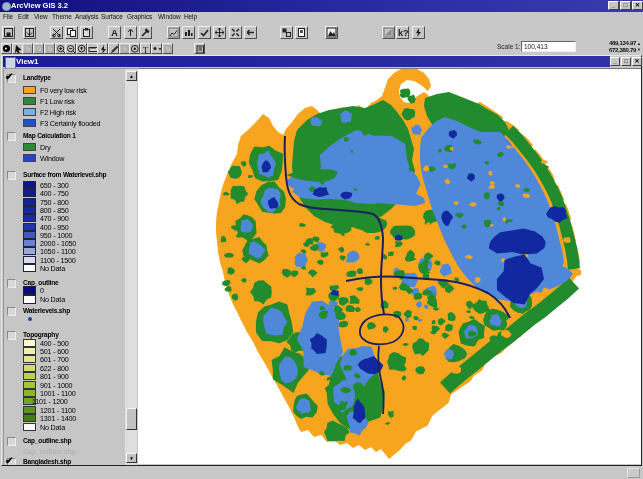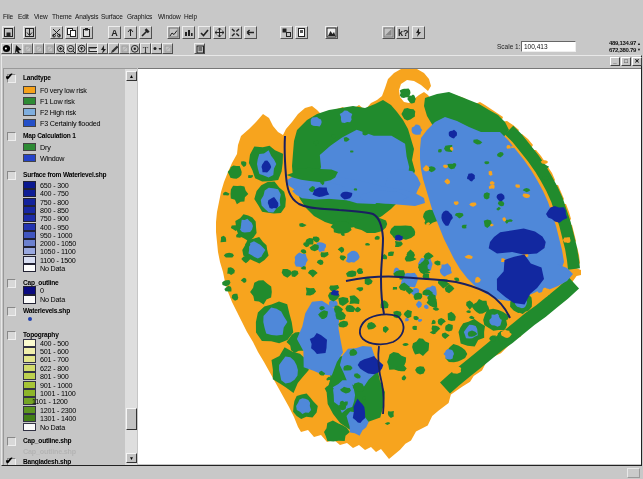--- a/index.html
+++ b/index.html
@@ -20,20 +20,27 @@
 #mapw{position:absolute;left:136px;top:12px;width:503px;height:396px;background:#fff;border-top:1px solid #777;box-sizing:border-box}
 .lg{position:absolute;font-size:7.2px;color:#000;white-space:nowrap;letter-spacing:-0.2px}
 .hdr{font-weight:bold;font-size:6.6px}
 .sw{position:absolute;width:13px;height:8px;border:1px solid #444;box-sizing:border-box}
 .cb{position:absolute;width:9px;height:9px;background:#d8d8d8;border:1px solid;border-color:#888 #eee #eee #888;box-sizing:border-box}
 .chk{position:absolute;font-size:10px;font-weight:bold;color:#000}
 .sbtn{position:absolute;width:11px;height:10px;background:#c2c2c2;border:1px solid;border-color:#f5f5f5 #333 #333 #f5f5f5;box-sizing:border-box;font-size:5px;text-align:center;line-height:8px;color:#000}
 
 </style></head><body>
 <div id="app">
+<div class="abs" id="tbar">
+      <div class="ttl">ArcView GIS 3.2</div>
+      <div class="abs" style="left:2px;top:2px;width:7px;height:7px;background:#9fb6d4;border:1px solid #7788aa;border-radius:4px"></div>
+      <div class="winbtn" style="left:608px;top:1px">_</div>
+      <div class="winbtn" style="left:620px;top:1px">□</div>
+      <div class="winbtn" style="left:632px;top:1px">✕</div>
+    </div>
 <div id="menubar">
 <span style="left:3px">File</span>
 <span style="left:18px">Edit</span>
 <span style="left:34px">View</span>
 <span style="left:52px">Theme</span>
 <span style="left:75px">Analysis</span>
 <span style="left:101px">Surface</span>
 <span style="left:127px">Graphics</span>
 <span style="left:158px">Window</span>
 <span style="left:184px">Help</span>
@@ -248,20 +255,24 @@
       <svg width="9" height="9" viewBox="0 0 9 9">
         <rect x="2" y="2" width="6.5" height="7" fill="#bbb" stroke="#222"></rect>
         <path d="M3.5 4 h3.5 M3.5 6 h3.5" stroke="#222"></path>
       </svg>
     </div>
 <div class="abs" id="scalelbl" style="left:497px;top:43px">Scale 1:</div>
 <div class="abs" id="scalebox" style="left:521px;top:41px;width:55px;height:11px">100,413</div>
 <div class="abs" id="coords" style="left:588px;top:40px;width:48px">489,134.97<br>672,380.79</div>
 <div class="abs" style="left:637px;top:41px;font-size:4px;line-height:5.5px;color:#111">▲<br>▼</div>
 <div class="abs" id="vwin">
+<div id="vtbar">
+        <div class="ttl">View1</div>
+        <div class="abs" style="left:2px;top:1px;width:9px;height:10px;background:#c8d8e8;border:1px solid #667"></div>
+      </div>
 <div class="winbtn" style="left:608px;top:1px;width:10px">_</div>
 <div class="winbtn" style="left:619px;top:1px;width:10px">□</div>
 <div class="winbtn" style="left:630px;top:1px;width:10px">✕</div>
 <div id="legend">
         <div class="cb" style="left:3px;top:5.0px"></div>
         <div class="chk" style="left:1px;top:2.0px">✔</div>
         <div class="lg hdr" style="left:19px;top:5.0px">Landtype</div>
         <div class="sw" style="left:19px;top:17.0px;background:#F6A21B;border-color:#444;height:8px"></div>
         <div class="lg" style="left:36px;top:17.0px">F0 very low risk</div>
         <div class="sw" style="left:19px;top:28.0px;background:#2E8B35;border-color:#444;height:8px"></div>
@@ -280,21 +291,21 @@
         <div class="lg hdr" style="left:19px;top:102.0px">Surface from Waterlevel.shp</div>
         <div class="sw" style="left:19px;top:112.0px;background:#0A1890;border-color:#223;height:8px"></div>
         <div class="lg" style="left:36px;top:112.0px">650 - 300</div>
         <div class="sw" style="left:19px;top:120.3px;background:#0E1D96;border-color:#223;height:8px"></div>
         <div class="lg" style="left:36px;top:120.3px">400 - 750</div>
         <div class="sw" style="left:19px;top:128.6px;background:#12229C;border-color:#223;height:8px"></div>
         <div class="lg" style="left:36px;top:128.6px">750 - 800</div>
         <div class="sw" style="left:19px;top:136.9px;background:#1727A2;border-color:#223;height:8px"></div>
         <div class="lg" style="left:36px;top:136.9px">800 - 850</div>
         <div class="sw" style="left:19px;top:145.2px;background:#1B2BA8;border-color:#223;height:8px"></div>
-        <div class="lg" style="left:36px;top:145.2px">750 - 900</div>
+        <div class="lg" style="left:36px;top:145.2px">470 - 900</div>
         <div class="sw" style="left:19px;top:153.5px;background:#2334B0;border-color:#223;height:8px"></div>
         <div class="lg" style="left:36px;top:153.5px">400 - 950</div>
         <div class="sw" style="left:19px;top:161.8px;background:#4156C0;border-color:#223;height:8px"></div>
         <div class="lg" style="left:36px;top:161.8px">950 - 1000</div>
         <div class="sw" style="left:19px;top:170.1px;background:#6B80CF;border-color:#223;height:8px"></div>
         <div class="lg" style="left:36px;top:170.1px">2000 - 1050</div>
         <div class="sw" style="left:19px;top:178.4px;background:#99A8E0;border-color:#223;height:8px"></div>
         <div class="lg" style="left:36px;top:178.4px">1050 - 1100</div>
         <div class="sw" style="left:19px;top:186.7px;background:#D8DEF2;border-color:#223;height:8px"></div>
         <div class="lg" style="left:36px;top:186.7px">1100 - 1500</div>
@@ -321,21 +332,21 @@
         <div class="lg" style="left:36px;top:294.7px">622 - 800</div>
         <div class="sw" style="left:19px;top:303.1px;background:#BDD14E;border-color:#334;height:8px"></div>
         <div class="lg" style="left:36px;top:303.1px">801 - 900</div>
         <div class="sw" style="left:19px;top:311.5px;background:#A6C436;border-color:#334;height:8px"></div>
         <div class="lg" style="left:36px;top:311.5px">901 - 1000</div>
         <div class="sw" style="left:19px;top:319.9px;background:#8DB52A;border-color:#334;height:8px"></div>
         <div class="lg" style="left:36px;top:319.9px">1001 - 1100</div>
         <div class="sw" style="left:19px;top:328.3px;background:#74A525;border-color:#334;height:8px"></div>
         <div class="lg" style="left:28px;top:328.3px">1101 - 1200</div>
         <div class="sw" style="left:19px;top:336.7px;background:#5C941F;border-color:#334;height:8px"></div>
-        <div class="lg" style="left:36px;top:336.7px">1201 - 2300</div>
+        <div class="lg" style="left:36px;top:336.7px">1201 - 1100</div>
         <div class="sw" style="left:19px;top:345.1px;background:#437F16;border-color:#334;height:8px"></div>
         <div class="lg" style="left:36px;top:345.1px">1301 - 1400</div>
         <div class="sw" style="left:19px;top:353.5px;background:#FAFAFA;border-color:#334;height:8px"></div>
         <div class="lg" style="left:36px;top:353.5px">No Data</div>
         <div class="cb" style="left:3px;top:367.5px"></div>
         <div class="lg hdr" style="left:19px;top:367.5px">Cap_outline.shp</div>
         <div class="lg" style="left:19px;top:378px;color:#b4b4b4;font-weight:bold">Cap_outline.shp</div>
         <div class="cb" style="left:3px;top:389.0px"></div>
         <div class="chk" style="left:1px;top:386.0px">✔</div>
         <div class="lg hdr" style="left:19px;top:389.0px">Bangladesh.shp</div>

